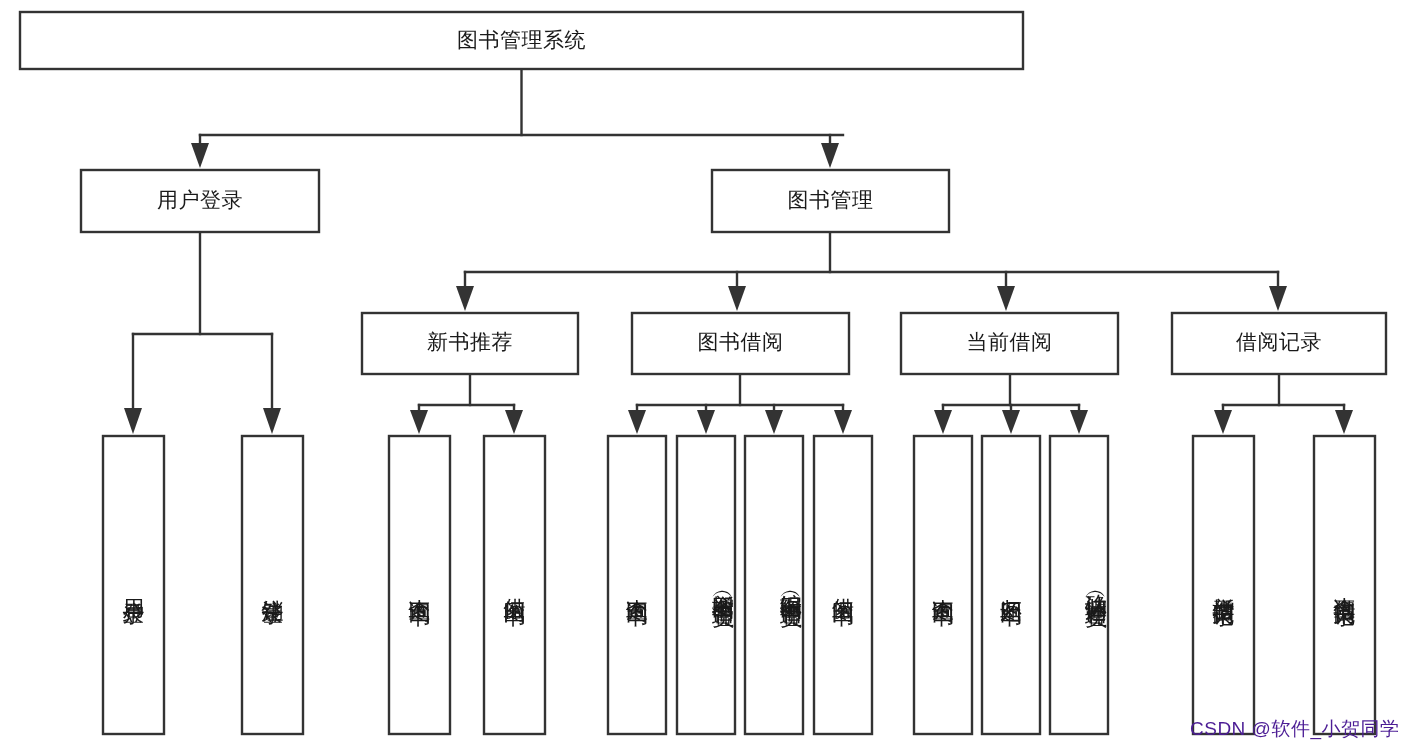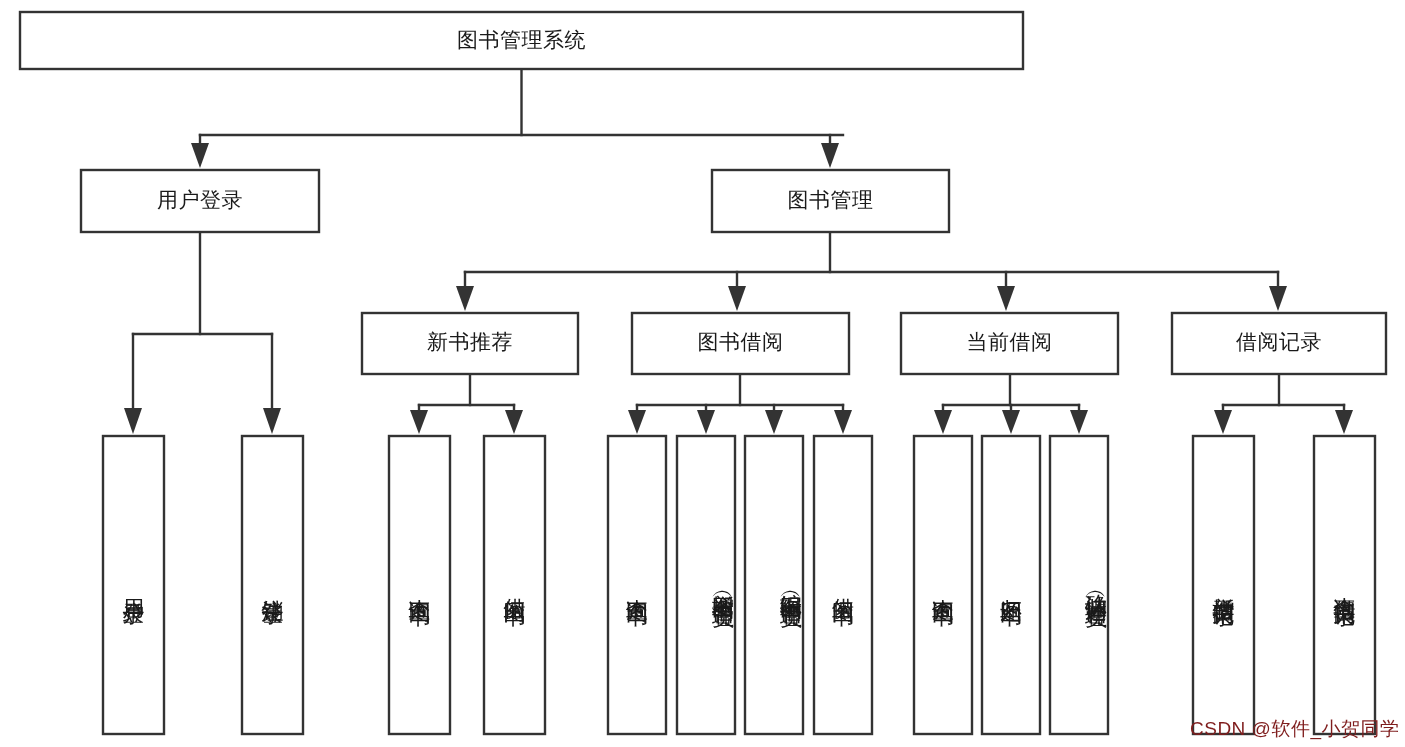--- a/index.html
+++ b/index.html
@@ -62,21 +62,21 @@
     align-items: center;
     justify-content: center;
     white-space: nowrap;
     pointer-events: none;
     user-select: none;
   }
   .watermark {
     position: absolute;
     font-family: "Liberation Sans", "DejaVu Sans", sans-serif;
     font-size: 19px;
-    color: #7f1d1d;
+    color: #4c1d95;
     white-space: nowrap;
     letter-spacing: 0.5px;
     text-align: right;
   }
 </style>
 </head>
 <body>
 
 <div id="diagram-root">
 

